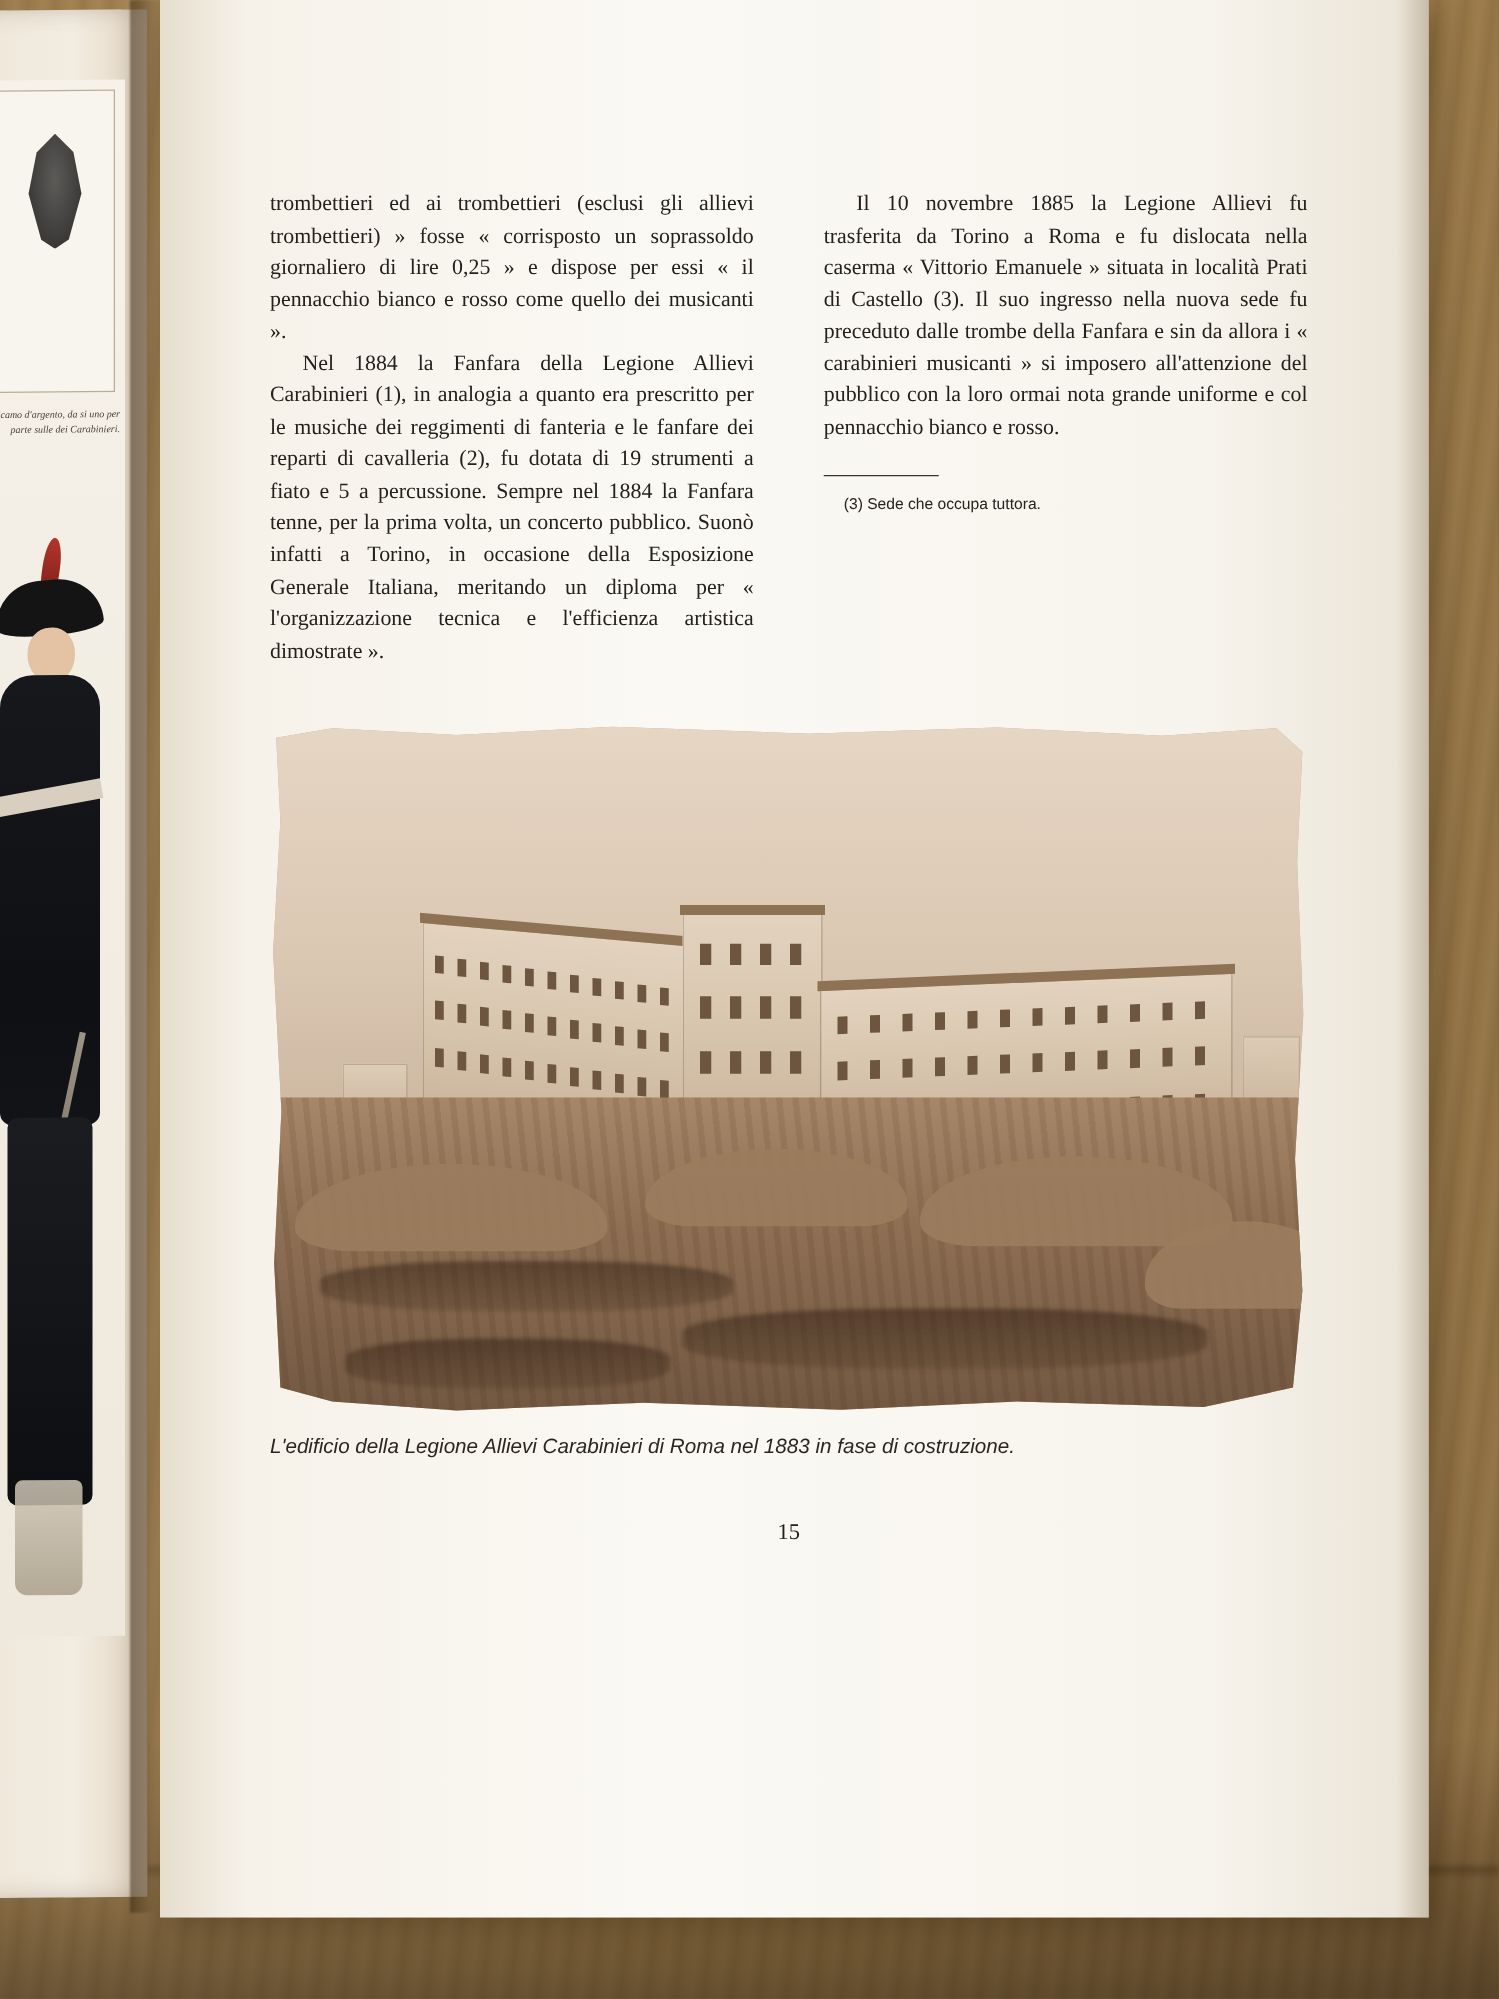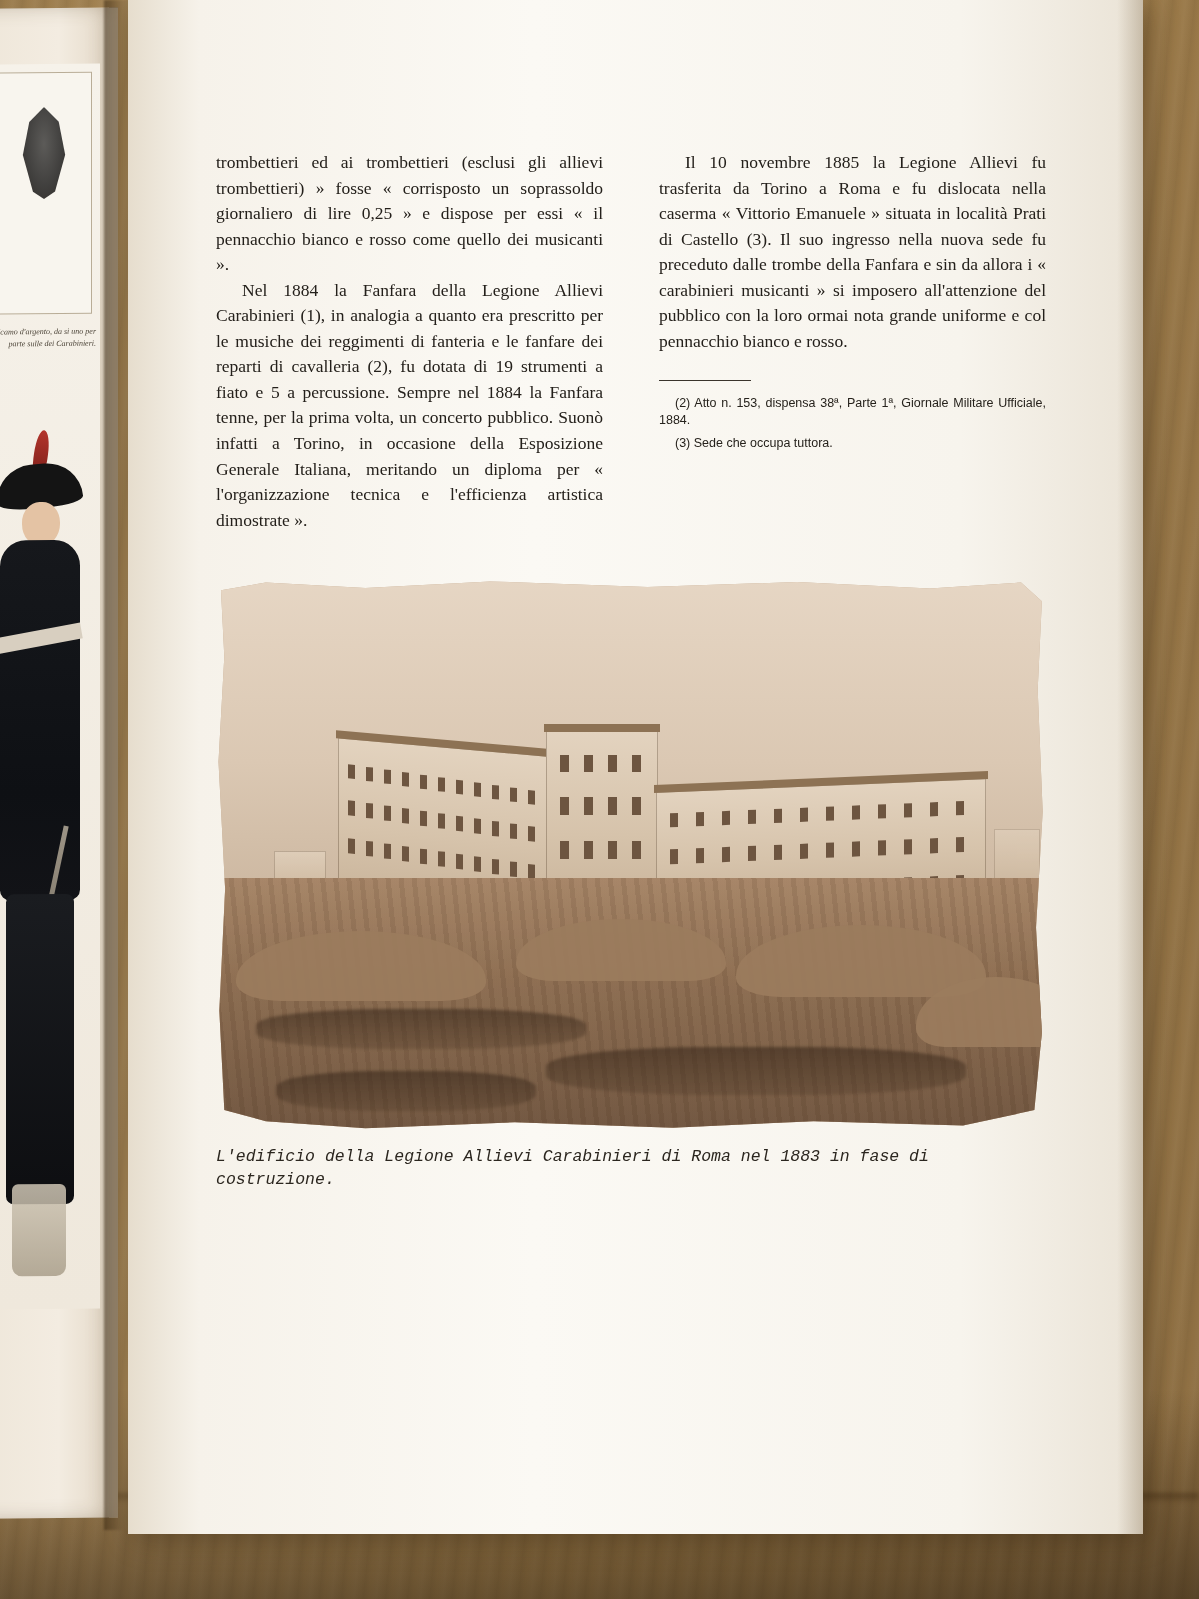--- a/index.html
+++ b/index.html
@@ -301,21 +301,21 @@
     background: #8d7254;
   }
   .win {
     position: absolute;
     background: #6d5540;
   }
   .win.arch { border-radius: 50% 50% 0 0 / 60% 60% 0 0; }
 
   .caption {
     margin-top: 14px;
-    font-family: Liberation Mono, monospace;
+    font-family: Liberation Sans, sans-serif;
     font-style: italic;
     font-size: 16.5px;
     line-height: 1.38;
     color: #2b261f;
   }
 
   .folio {
     margin-top: 46px;
     width: 830px;
     text-align: center;
@@ -365,21 +365,20 @@
             <p class="noindent">trombettieri ed ai trombettieri (esclusi gli allievi trombettieri) » fosse « corrisposto un soprassoldo giornaliero di lire 0,25 » e dispose per essi « il pennacchio bianco e rosso come quello dei musicanti ».</p>
             <p>Nel 1884 la Fanfara della Legione Allievi Carabinieri (1), in analogia a quanto era prescritto per le musiche dei reggimenti di fanteria e le fanfare dei reparti di cavalleria (2), fu dotata di 19 strumenti a fiato e 5 a percussione. Sempre nel 1884 la Fanfara tenne, per la prima volta, un concerto pubblico. Suonò infatti a Torino, in occasione della Esposizione Generale Italiana, meritando un diploma per « l'organizzazione tecnica e l'efficienza artistica dimostrate ».</p>
           </div>
 
           <div class="col">
             <p>Il 10 novembre 1885 la Legione Allievi fu trasferita da Torino a Roma e fu dislocata nella caserma « Vittorio Emanuele » situata in località Prati di Castello (3). Il suo ingresso nella nuova sede fu preceduto dalle trombe della Fanfara e sin da allora i « carabinieri musicanti » si imposero all'attenzione del pubblico con la loro ormai nota grande uniforme e col pennacchio bianco e rosso.</p>
 
             <div class="rule"></div>
 
             <div class="footnotes">
-              <p>(2) Atto n. 153, dispensa 38ª, Parte 1ª, Giornale Militare Ufficiale, 1884.</p>
               <p>(3) Sede che occupa tuttora.</p>
             </div>
           </div>
         </div>
 
         <div class="photo-wrap">
           <div class="photo">
             <div class="sky"></div>
 
             <div class="bld" style="left:122px; top:168px; width:218px; height:190px; transform: skewY(5deg);">
@@ -501,16 +500,17 @@
             <div class="trench" style="left:40px; top:430px; width:330px; height:40px;"></div>
             <div class="trench" style="left:330px; top:468px; width:420px; height:48px;"></div>
             <div class="trench" style="left:60px; top:492px; width:260px; height:40px;"></div>
           </div>
 
           <div class="caption">
             <div>L'edificio della Legione Allievi Carabinieri di Roma nel 1883 in fase di costruzione.</div>
           </div>
         </div>
 
+        <div class="folio">15</div>
       </div>
     </div>
   </div>
 </div>
 
 </body></html>

